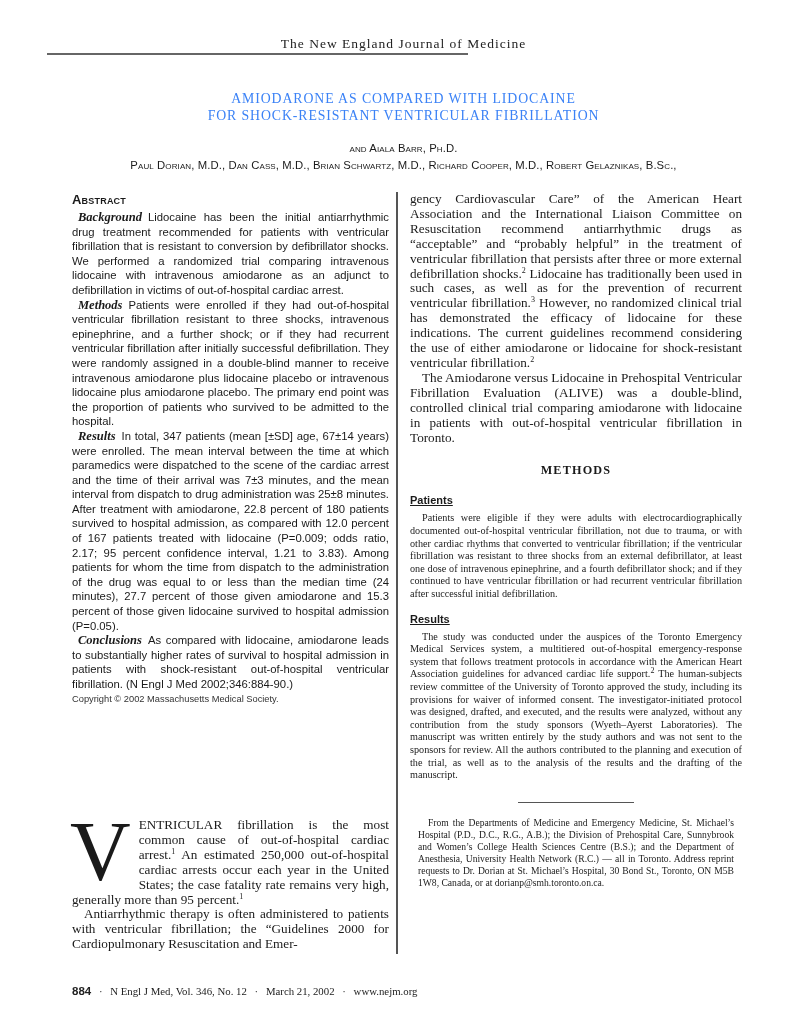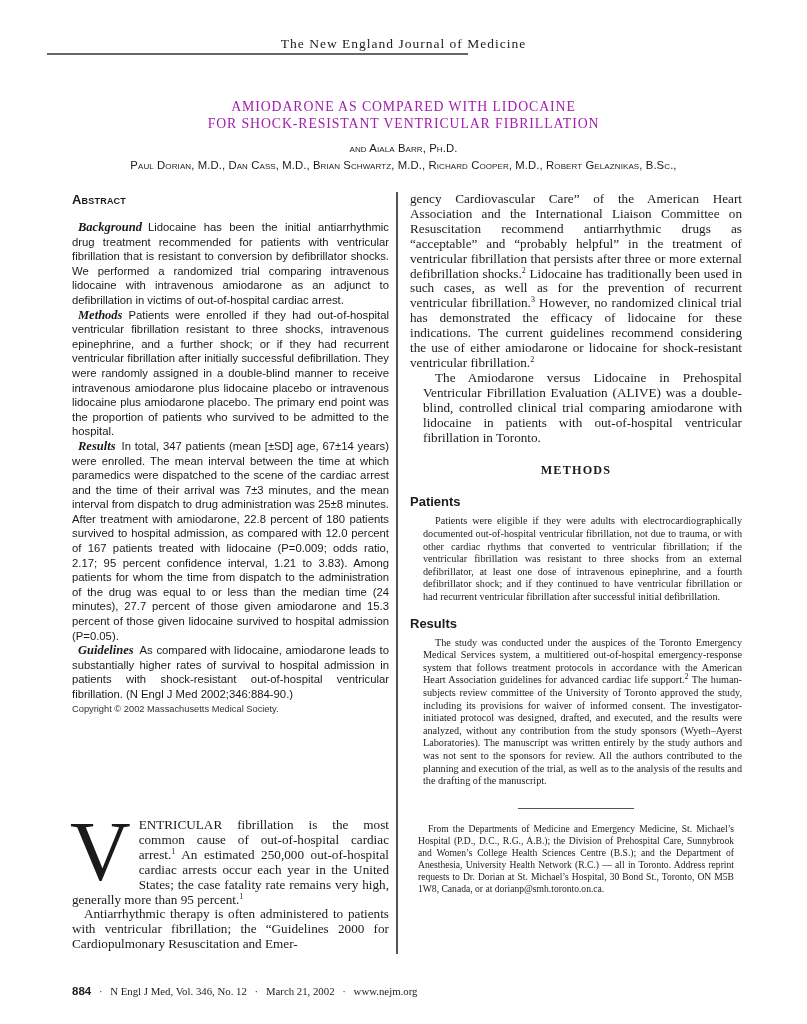--- a/index.html
+++ b/index.html
@@ -6,35 +6,34 @@
   body { width: 807px; height: 1024px; position: relative; overflow: hidden; color: #1a1a1a; }
   .running-head {
     position: absolute; left: 47px; top: 36px; width: 421px;
     text-align: center; font-family: "Liberation Serif", serif; font-size: 13.5px;
     letter-spacing: 1px; color: #222;
   }
   .head-rule { position: absolute; left: 47px; top: 53px; width: 421px; height: 2px; background: #666; }
   .title {
     position: absolute; left: 47px; width: 713px; top: 90px; text-align: center;
     font-family: "Liberation Serif", serif; font-size: 13.8px; letter-spacing: 0.9px; line-height: 17px;
-    color: #a21caf;
-    margin-top: 8px;
+    color: #3b82f6;
   }
   .authors {
     position: absolute; left: 47px; width: 713px; top: 140px; text-align: center;
     font-family: "Liberation Sans", sans-serif; font-size: 11.3px; line-height: 17px; color: #1a1a1a;
     font-variant: small-caps; letter-spacing: 0.1px;
   }
   .col-left { position: absolute; left: 72px; top: 192px; width: 317px; }
   .col-right { position: absolute; left: 410px; top: 192px; width: 332px; }
   .col-divider { position: absolute; left: 396px; top: 192px; width: 1.5px; height: 762px; background: #555; }
 
   .abstract-heading {
     font-family: "Liberation Sans", sans-serif; font-weight: bold; font-size: 13px;
-    font-variant: small-caps; margin: 0 0 12px 0; letter-spacing: 0.2px; line-height: 16px;
+    font-variant: small-caps; margin: 0 0 2px 0; letter-spacing: 0.2px; line-height: 16px;
   }
   .abs-para {
     font-family: "Liberation Sans", sans-serif; font-size: 11.3px; line-height: 14.6px;
     text-align: justify; margin: 0; text-indent: 6px; hyphens: auto;
   }
   .abs-para .label { font-family: "Liberation Serif", serif; font-style: italic; font-weight: bold; font-size: 12.5px; margin-right: 6px; }
   .copyright { font-family: "Liberation Sans", sans-serif; font-size: 9.3px; font-weight: normal; margin-top: 2px; color: #333; }
 
   .intro { position: absolute; left: 72px; top: 818px; width: 317px; }
   .intro p {
@@ -45,27 +44,27 @@
   .dropcap {
     float: left; font-family: "Liberation Serif", serif; font-size: 84px; line-height: 64px;
     margin: 2px 8px 0 -2px; height: 64px;
   }
   .sc { font-variant: small-caps; }
 
   .body-text p {
     font-family: "Liberation Serif", serif; font-size: 13.2px; line-height: 14.9px;
     text-align: justify; margin: 0; hyphens: auto;
   }
-  .body-text p.indent { text-indent: 12px; margin-left: 13px; }
+  .body-text p.indent { text-indent: 12px; }
   .section-heading {
     font-family: "Liberation Serif", serif; font-weight: bold; font-size: 12.2px; letter-spacing: 1.2px;
     text-align: center; margin: 18px 0 12px 0;
   }
   .subsection-heading {
-    font-family: "Liberation Sans", sans-serif; font-weight: bold; font-size: 13px; margin: 16px 0 6px 0;
+    font-family: "Liberation Sans", sans-serif; font-weight: bold; font-size: 11px; margin: 16px 0 6px 0; text-decoration: underline;
   }
   .small-text p {
     font-family: "Liberation Serif", serif; font-size: 10.2px; line-height: 12.6px;
     text-align: justify; margin: 0; hyphens: auto;
   }
   .small-text p.indent { text-indent: 12px; }
   .footnote-rule { width: 116px; height: 1.5px; background: #555; margin: 20px auto 14px auto; }
   .footnote p {
     font-family: "Liberation Serif", serif; font-size: 9.6px; line-height: 11.9px; text-align: justify;
     margin: 8px; text-indent: 10px; color: #222;
@@ -94,21 +93,21 @@
   <div>Paul Dorian, M.D., Dan Cass, M.D., Brian Schwartz, M.D., Richard Cooper, M.D., Robert Gelaznikas, B.Sc.,</div>
 </div>
 
 <div class="col-divider"></div>
 
 <div class="col-left">
   <div class="abstract-heading">Abstract</div>
   <p class="abs-para"><span class="label">Background</span><span>Lidocaine has been the initial antiarrhythmic drug treatment recommended for patients with ventricular fibrillation that is resistant to conversion by defibrillator shocks. We performed a randomized trial comparing intravenous lidocaine with intravenous amiodarone as an adjunct to defibrillation in victims of out-of-hospital cardiac arrest.</span></p>
   <p class="abs-para"><span class="label">Methods</span><span>Patients were enrolled if they had out-of-hospital ventricular fibrillation resistant to three shocks, intravenous epinephrine, and a further shock; or if they had recurrent ventricular fibrillation after initially successful defibrillation. They were randomly assigned in a double-blind manner to receive intravenous amiodarone plus lidocaine placebo or intravenous lidocaine plus amiodarone placebo. The primary end point was the proportion of patients who survived to be admitted to the hospital.</span></p>
   <p class="abs-para"><span class="label">Results</span><span>In total, 347 patients (mean [±SD] age, 67±14 years) were enrolled. The mean interval between the time at which paramedics were dispatched to the scene of the cardiac arrest and the time of their arrival was 7±3 minutes, and the mean interval from dispatch to drug administration was 25±8 minutes. After treatment with amiodarone, 22.8 percent of 180 patients survived to hospital admission, as compared with 12.0 percent of 167 patients treated with lidocaine (P=0.009; odds ratio, 2.17; 95 percent confidence interval, 1.21 to 3.83). Among patients for whom the time from dispatch to the administration of the drug was equal to or less than the median time (24 minutes), 27.7 percent of those given amiodarone and 15.3 percent of those given lidocaine survived to hospital admission (P=0.05).</span></p>
-  <p class="abs-para"><span class="label">Guidelines</span><span>As compared with lidocaine, amiodarone leads to substantially higher rates of survival to hospital admission in patients with shock-resistant out-of-hospital ventricular fibrillation. (N Engl J Med 2002;346:884-90.)</span></p>
+  <p class="abs-para"><span class="label">Conclusions</span><span>As compared with lidocaine, amiodarone leads to substantially higher rates of survival to hospital admission in patients with shock-resistant out-of-hospital ventricular fibrillation. (N Engl J Med 2002;346:884-90.)</span></p>
   <div class="copyright">Copyright © 2002 Massachusetts Medical Society.</div>
 </div>
 
 <div class="intro">
   <p><span class="dropcap">V</span><span class="sc" style="text-transform:lowercase;"><span style="font-variant:small-caps; text-transform:uppercase; font-size:13.2px;">entricular</span></span><span> fibrillation is the most common cause of out-of-hospital cardiac arrest.</span><sup>1</sup><span> An estimated 250,000 out-of-hospital cardiac arrests occur each year in the United States; the case fatality rate remains very high, generally more than 95 percent.</span><sup>1</sup></p>
   <p class="indent">Antiarrhythmic therapy is often administered to patients with ventricular fibrillation; the “Guidelines 2000 for Cardiopulmonary Resuscitation and Emer-</p>
 </div>
 
 <div class="col-right body-text">
   <p><span>gency Cardiovascular Care” of the American Heart Association and the International Liaison Committee on Resuscitation recommend antiarrhythmic drugs as “acceptable” and “probably helpful” in the treatment of ventricular fibrillation that persists after three or more external defibrillation shocks.</span><sup>2</sup><span> Lidocaine has traditionally been used in such cases, as well as for the prevention of recurrent ventricular fibrillation.</span><sup>3</sup><span> However, no randomized clinical trial has demonstrated the efficacy of lidocaine for these indications. The current guidelines recommend considering the use of either amiodarone or lidocaine for shock-resistant ventricular fibrillation.</span><sup>2</sup></p>

